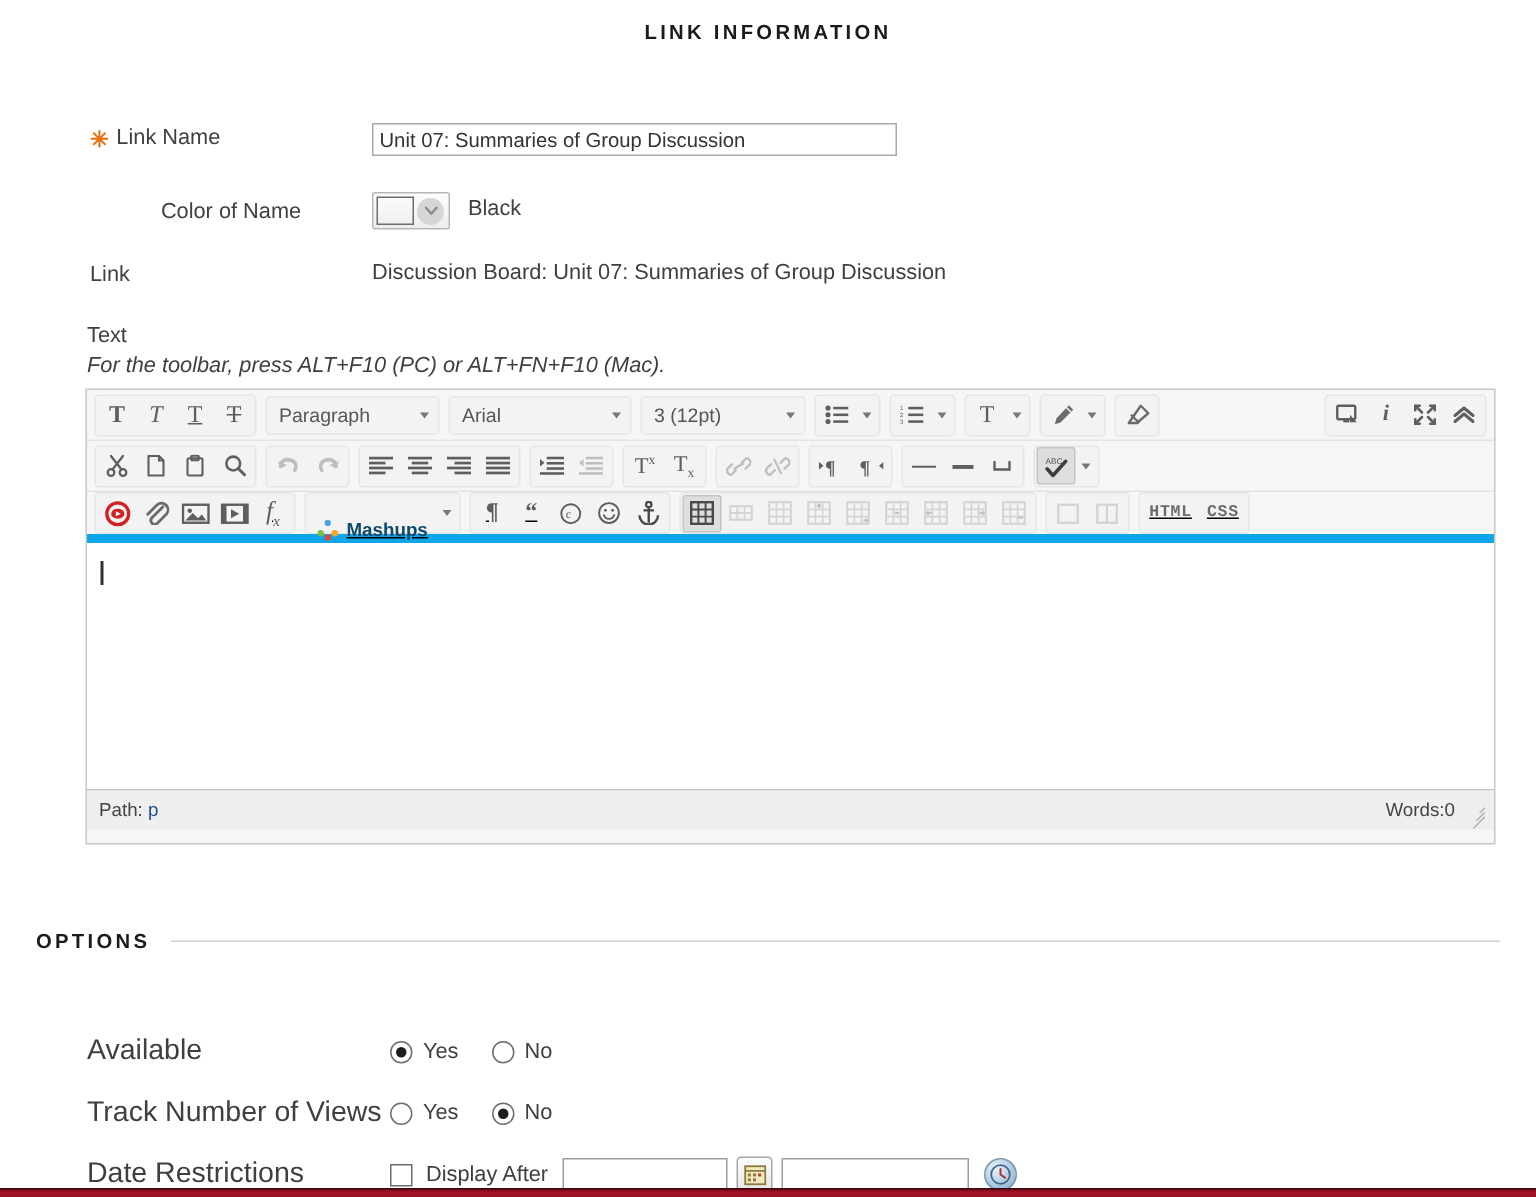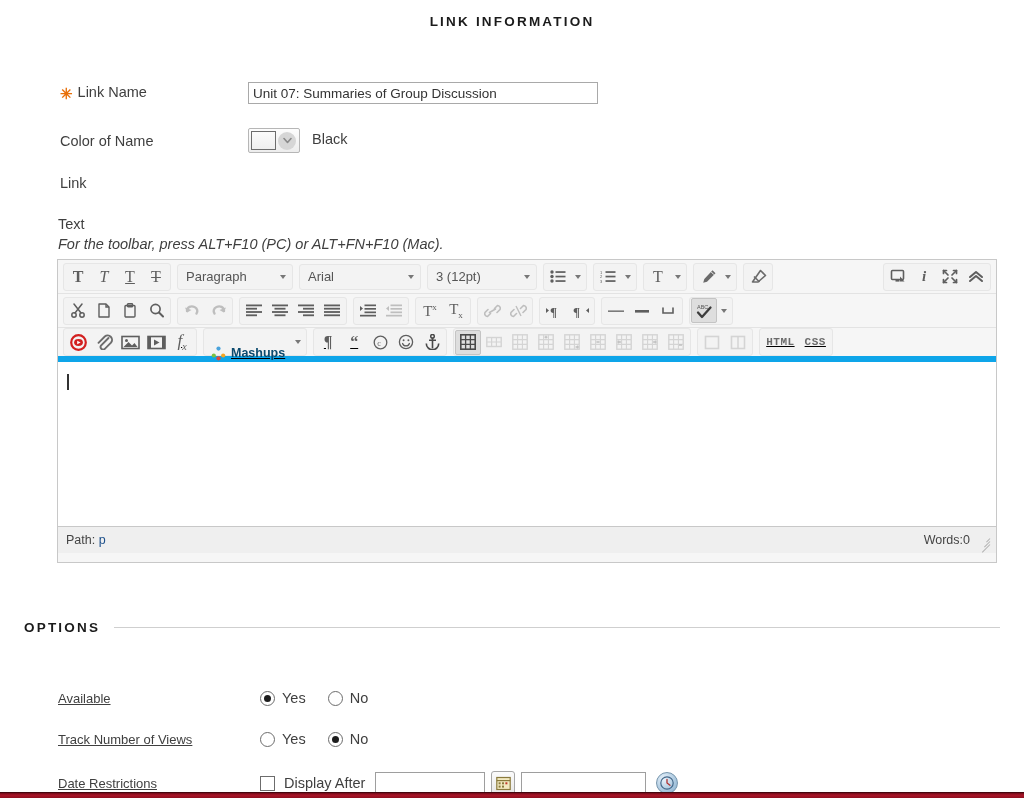--- a/index.html
+++ b/index.html
@@ -66,21 +66,21 @@
     border: 1px solid #a9a9a9;
     background: #fff;
     font-family: "Liberation Sans", sans-serif;
     font-size: 13.5px;
     color: #333;
     padding: 1px 4px;
     outline: none;
   }
 
   
-  #row-color { left: 60px; top: 128px; }
+  #row-color { left: 60px; top: 128px; text-align: center; }
   #row-color .flabel-wrap { width: 188px; padding-top: 4px; }
   .color-picker {
     width: 52px; height: 25px;
     border: 1px solid #b6b6b6;
     background: linear-gradient(#fdfdfd, #ededed);
     border-radius: 2px;
     display: flex;
     align-items: center;
     padding: 0 2px;
     gap: 2px;
@@ -240,21 +240,21 @@
   #editor-status .path .pth { color: #1c4f8a; }
   #editor-status .right { display: flex; align-items: center; gap: 8px; }
   .resize-grip { width: 12px; height: 12px; position: relative; opacity: .6; }
   .resize-grip i {
     position: absolute; right: 0; background: #888; height: 1px;
     transform: rotate(-45deg); transform-origin: right center;
   }
 
   
   .opt-row { position: absolute; display: flex; align-items: center; }
-  .opt-label { width: 202px; font-size: 13px; color: #3f3f3f; text-decoration: underline; }
+  .opt-label { width: 202px; font-size: 19px; color: #3f3f3f; }
   #opt-available { left: 58px; top: 690px; }
   #opt-track     { left: 58px; top: 731px; }
   #opt-dates     { left: 58px; top: 771px; }
 
   .radio-wrap { display: flex; align-items: center; gap: 7px; margin-right: 22px; }
   .radio {
     width: 15px; height: 15px;
     border-radius: 50%;
     border: 1.5px solid #6c6c6c;
     background: #fff;
@@ -346,20 +346,21 @@
         </svg>
     </span>
   </div>
   <span class="color-name">Black</span>
 </div>
 
 <div class="frow" id="row-link">
   <div class="flabel-wrap">
     <span class="flabel">Link</span>
   </div>
+  <span class="link-value">Discussion Board: Unit 07: Summaries of Group Discussion</span>
 </div>
 
 <div id="text-block">
   <div class="t1">Text</div>
   <div class="t2">For the toolbar, press ALT+F10 (PC) or ALT+FN+F10 (Mac).</div>
 </div>
 
 <div id="editor">
 
   <div class="tb-row r1">

